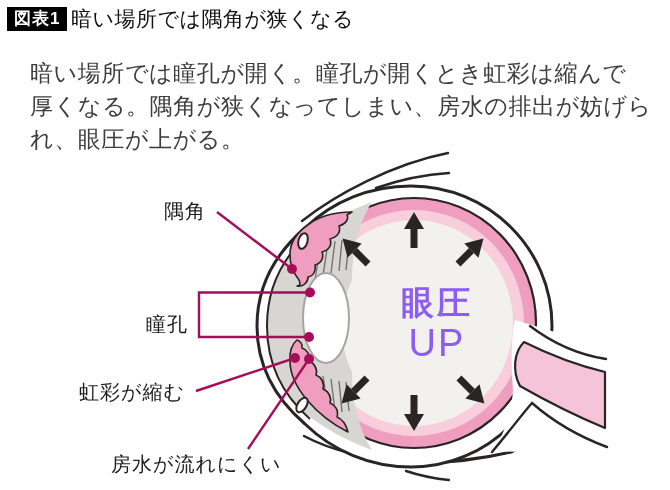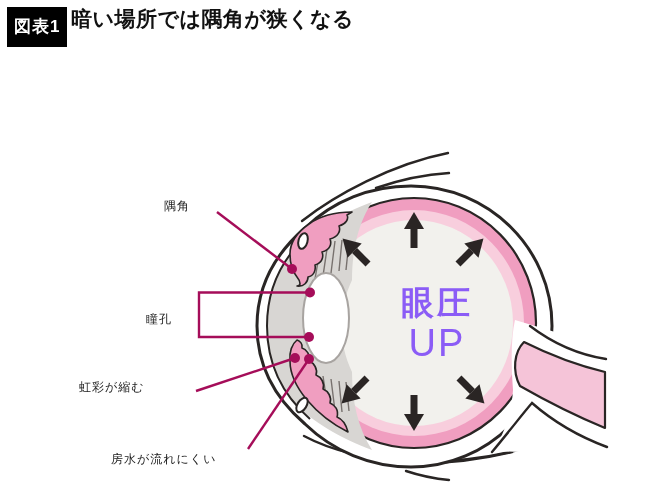--- a/index.html
+++ b/index.html
@@ -3,28 +3,28 @@
 <meta charset="utf-8">
 <style>
   html,body{margin:0;padding:0;background:#ffffff;}
   #stage{
     position:relative;width:670px;height:490px;background:#ffffff;overflow:hidden;
     font-family:"Liberation Sans","DejaVu Sans",sans-serif;
   }
   .abs{position:absolute;}
   #figure-badge{
     left:7px;top:7px;background:#000000;color:#ffffff;
-    font-size:17px;font-weight:bold;line-height:24px;padding:8px 7px;letter-spacing:1px;text-align:right;
+    font-size:17px;font-weight:bold;line-height:24px;padding:0 7px;letter-spacing:1px;text-align:right;
   }
   #figure-title{
-    left:71px;top:5px;color:#111111;font-size:21px;font-weight:bold;line-height:27px;letter-spacing:0.5px;
+    left:71px;top:5px;color:#111111;font-size:21px;font-weight:normal;line-height:27px;letter-spacing:0.5px;
   }
   #figure-desc{left:30px;top:57px;width:625px;color:#3d3d3d;}
   #figure-desc .line{font-size:23px;line-height:33px;letter-spacing:0.6px;white-space:nowrap;}
-  .callout{color:#1c1c1c;font-size:12px;font-weight:500;letter-spacing:1px;white-space:nowrap;}
+  .callout{color:#1c1c1c;font-size:20px;font-weight:500;letter-spacing:1px;white-space:nowrap;}
   #label-angle{left:164px;top:198px;}
   #label-pupil{left:146px;top:311px;}
   #label-iris{left:79px;top:379px;}
   #label-aqueous{left:111px;top:451px;}
   #pressure-text{left:383px;top:284px;width:108px;text-align:center;color:#8b5cf6;}
   #pressure-line1{font-size:33px;font-weight:600;letter-spacing:3px;line-height:38px;}
   #pressure-line2{font-size:38px;font-weight:400;letter-spacing:2px;line-height:42px;}
   svg{position:absolute;left:0;top:0;}
 </style>
 </head>
@@ -152,20 +152,25 @@
       <circle cx="310" cy="292.5" r="5"></circle>
       <circle cx="309" cy="337" r="5"></circle>
       <circle cx="295" cy="358" r="5"></circle>
       <circle cx="309" cy="359" r="5"></circle>
     </g>
   </svg>
 
   <div class="abs" id="figure-badge">図表1</div>
   <div class="abs" id="figure-title">暗い場所では隅角が狭くなる</div>
 
+  <div class="abs" id="figure-desc">
+    <div class="line">暗い場所では瞳孔が開く。瞳孔が開くとき虹彩は縮んで</div>
+    <div class="line">厚くなる。隅角が狭くなってしまい、房水の排出が妨げら</div>
+    <div class="line">れ、眼圧が上がる。</div>
+  </div>
 
   <div class="abs callout" id="label-angle">隅角</div>
   <div class="abs callout" id="label-pupil">瞳孔</div>
   <div class="abs callout" id="label-iris">虹彩が縮む</div>
   <div class="abs callout" id="label-aqueous">房水が流れにくい</div>
 
   <div class="abs" id="pressure-text">
     <div id="pressure-line1">眼圧</div>
     <div id="pressure-line2">UP</div>
   </div>

